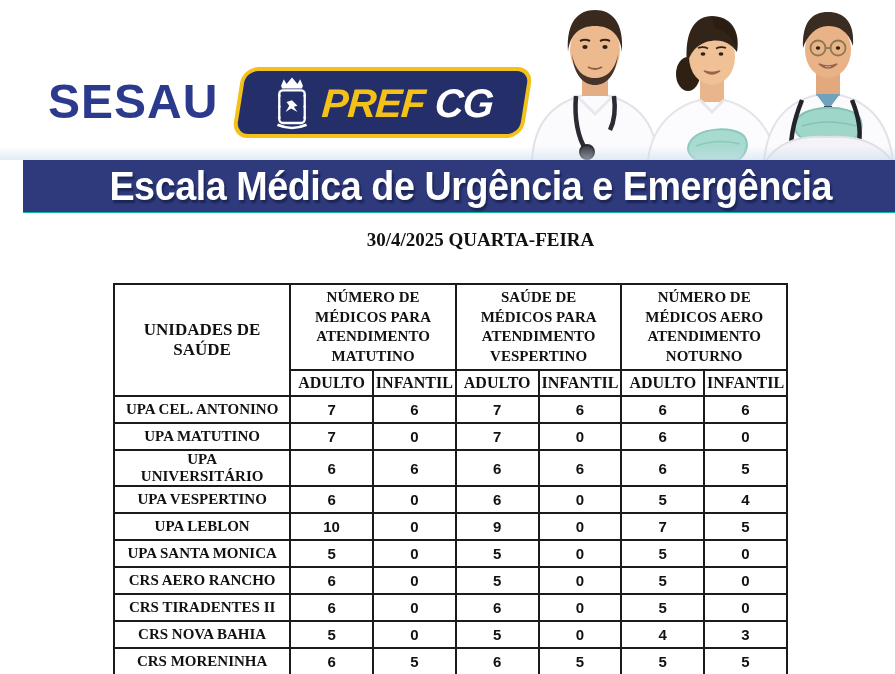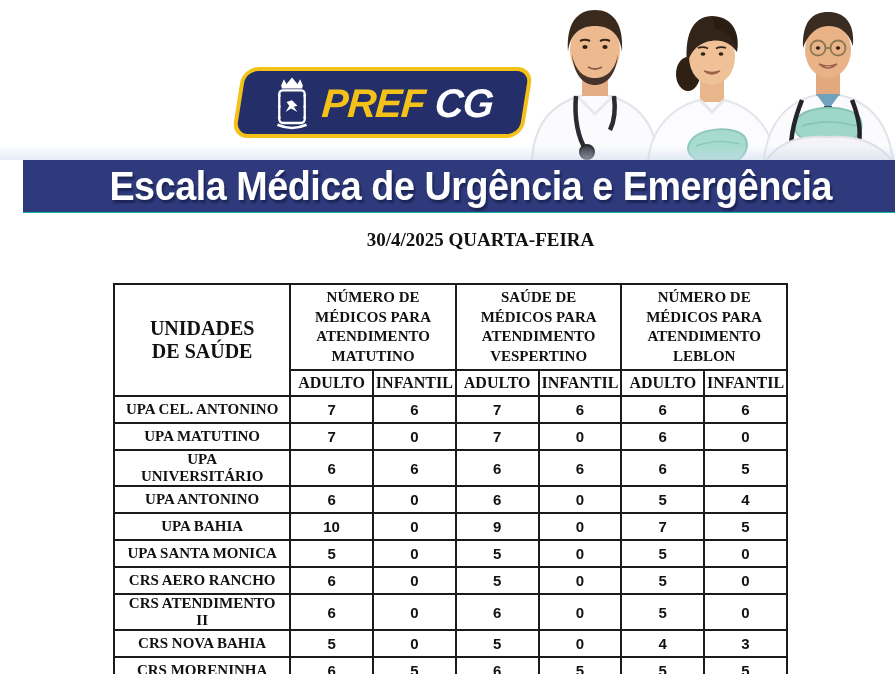--- a/index.html
+++ b/index.html
@@ -38,31 +38,32 @@
                 transform:translateX(33px);
                 font-family:"Liberation Serif",serif;font-weight:bold;font-size:19px;color:#111;}
 
   
   #schedule-table{position:absolute;left:113px;top:283px;width:675px;border-collapse:collapse;
                   font-family:"Liberation Serif",serif;color:var(--text_black,#111);}
   #schedule-table th,#schedule-table td{border:2px solid var(--table_border,#1b1b1b);
                   text-align:center;vertical-align:middle;font-weight:bold;padding:0;}
   .group-th{font-size:15px;line-height:1.3;padding:3px 12px !important;height:48px;}
   .sub-th{font-size:16px;height:24px;margin-top:20px;}
-  .unit-th{font-size:20px;padding:0 20px !important;border-radius:29px;}
+  .unit-th{font-size:17px;padding:0 20px !important;border-radius:29px;}
   .unit-cell{font-size:15px;height:25px;padding:0 10px !important;}
   .num-cell{font-family:"Liberation Sans",sans-serif;font-size:15px;height:25px;}
 </style>
 </head>
 <body>
 
 <div id="page">
 
   <div id="header">
 
+    <div id="sesau-logo">SESAU</div>
 
     <div id="prefcg-badge">
       <div id="badge-inner">
         <svg id="crest" viewBox="0 0 44 60" xmlns="http://www.w3.org/2000/svg">
           <path d="M10,11 L13,4 L16,9 L22,2 L28,9 L31,4 L34,11 L33,14 L11,14 Z" fill="#fff"></path>
           <rect x="8" y="16" width="28" height="36" rx="4" fill="none" stroke="#fff" stroke-width="2.5"></rect>
           <circle cx="8" cy="22" r="1.5" fill="#fff"></circle>
             <circle cx="36" cy="22" r="1.5" fill="#fff"></circle>
           <circle cx="8" cy="34" r="1.5" fill="#fff"></circle>
             <circle cx="36" cy="34" r="1.5" fill="#fff"></circle>
@@ -151,21 +152,21 @@
       <col style="width:83px">
         <col style="width:83px">
         <col style="width:83px">
         <col style="width:83px">
     </colgroup>
     <thead>
       <tr>
         <th rowspan="2" class="unit-th">UNIDADES DE SAÚDE</th>
         <th colspan="2" class="group-th">NÚMERO DE MÉDICOS PARA ATENDIMENTO MATUTINO</th>
         <th colspan="2" class="group-th">SAÚDE DE MÉDICOS PARA ATENDIMENTO VESPERTINO</th>
-        <th colspan="2" class="group-th">NÚMERO DE MÉDICOS PARA ATENDIMENTO LEBLON</th>
+        <th colspan="2" class="group-th">NÚMERO DE MÉDICOS AERO ATENDIMENTO NOTURNO</th>
       </tr>
       <tr>
         <th class="sub-th">ADULTO</th>
         <th class="sub-th">INFANTIL</th>
         <th class="sub-th">ADULTO</th>
         <th class="sub-th">INFANTIL</th>
         <th class="sub-th">ADULTO</th>
         <th class="sub-th">INFANTIL</th>
       </tr>
     </thead>
@@ -191,30 +192,30 @@
         <tr>
           <td class="unit-cell">UPA UNIVERSITÁRIO</td>
           <td class="num-cell">6</td>
           <td class="num-cell">6</td>
           <td class="num-cell">6</td>
           <td class="num-cell">6</td>
           <td class="num-cell">6</td>
           <td class="num-cell">5</td>
         </tr>
         <tr>
-          <td class="unit-cell">UPA ANTONINO</td>
+          <td class="unit-cell">UPA VESPERTINO</td>
           <td class="num-cell">6</td>
           <td class="num-cell">0</td>
           <td class="num-cell">6</td>
           <td class="num-cell">0</td>
           <td class="num-cell">5</td>
           <td class="num-cell">4</td>
         </tr>
         <tr>
-          <td class="unit-cell">UPA BAHIA</td>
+          <td class="unit-cell">UPA LEBLON</td>
           <td class="num-cell">10</td>
           <td class="num-cell">0</td>
           <td class="num-cell">9</td>
           <td class="num-cell">0</td>
           <td class="num-cell">7</td>
           <td class="num-cell">5</td>
         </tr>
         <tr>
           <td class="unit-cell">UPA SANTA MONICA</td>
           <td class="num-cell">5</td>
@@ -227,21 +228,21 @@
         <tr>
           <td class="unit-cell">CRS AERO RANCHO</td>
           <td class="num-cell">6</td>
           <td class="num-cell">0</td>
           <td class="num-cell">5</td>
           <td class="num-cell">0</td>
           <td class="num-cell">5</td>
           <td class="num-cell">0</td>
         </tr>
         <tr>
-          <td class="unit-cell">CRS ATENDIMENTO II</td>
+          <td class="unit-cell">CRS TIRADENTES II</td>
           <td class="num-cell">6</td>
           <td class="num-cell">0</td>
           <td class="num-cell">6</td>
           <td class="num-cell">0</td>
           <td class="num-cell">5</td>
           <td class="num-cell">0</td>
         </tr>
         <tr>
           <td class="unit-cell">CRS NOVA BAHIA</td>
           <td class="num-cell">5</td>

